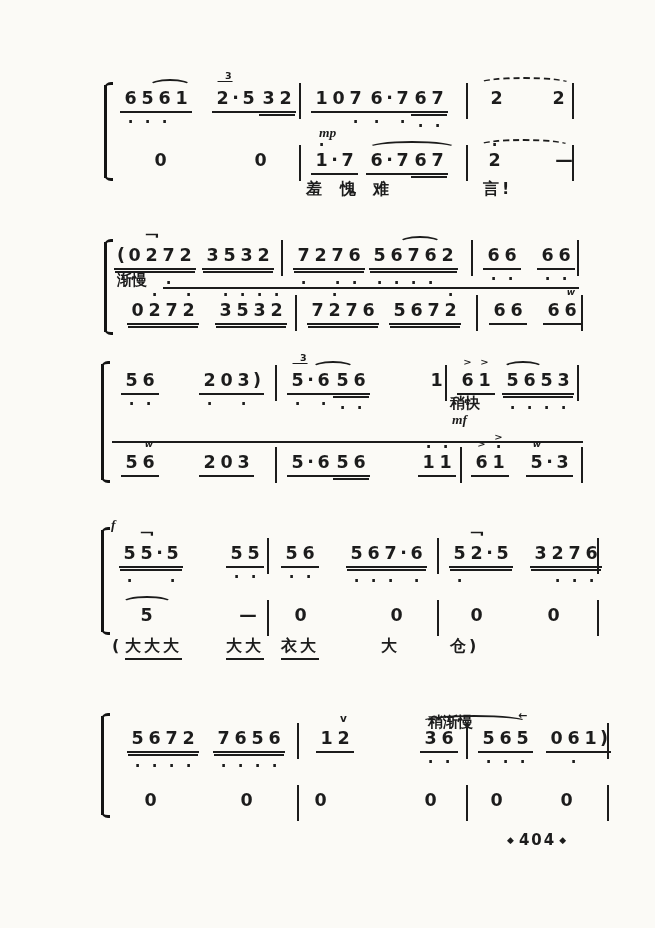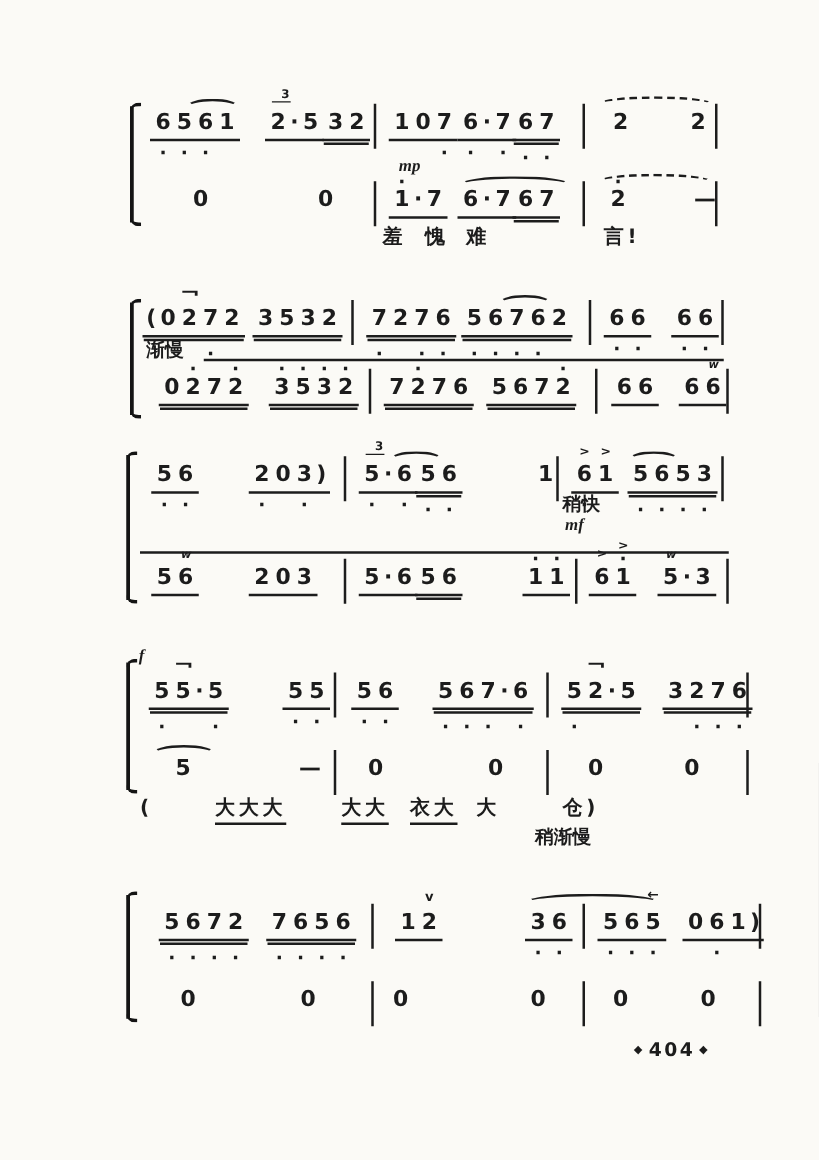--- a/index.html
+++ b/index.html
@@ -31,21 +31,21 @@
   .rule{position:absolute;height:0;border-top:2.2px solid #1c1c1c;}
   .brk{position:absolute;width:9px;border-left:3px solid #141414;}
   .brk::before{content:"";position:absolute;left:-3px;top:-3px;width:9px;height:9px;
      border-top:3px solid #141414;border-radius:7px 0 0 0;}
   .brk::after{content:"";position:absolute;left:-3px;bottom:-3px;width:9px;height:9px;
      border-bottom:3px solid #141414;border-radius:0 0 0 7px;}
   .txt{position:absolute;white-space:nowrap;}
   .tempo{font-size:15px;font-weight:bold;}
   .dyn{font-family:"Liberation Serif","DejaVu Serif",serif;font-style:italic;font-weight:bold;font-size:13.5px;}
   .lyr{font-size:16px;font-weight:bold;letter-spacing:3px;}
-  .u1l{border-bottom:2.2px solid #1c1c1c;padding-bottom:1px;margin-left:47px;}
+  .u1l{border-bottom:2.2px solid #1c1c1c;padding-bottom:1px;}
   .pageno{position:absolute;left:507px;top:831px;font-size:15px;font-weight:bold;letter-spacing:2px;
           display:flex;align-items:center;gap:3px;}
   .pgdot{font-size:9px;}
 </style>
 </head>
 <body>
 
 <div id="page">
   <div class="pageno">
     <span class="pgdot">◆</span>
@@ -76,21 +76,21 @@
     <div class="txt tempo" style="left: 117px; top: 271px;">渐慢</div>
     <div class="txt tempo" style="left: 450px; top: 394px;">稍快</div>
     <div class="txt dyn" style="left: 452px; top: 412px;">mf</div>
     <div class="txt dyn" style="left: 111px; top: 517px;">f</div>
     <div class="txt lyr" style="left: 112px; top: 636px;">(</div>
     <div class="txt lyr u1l" style="left: 125px; top: 636px;">大大大</div>
     <div class="txt lyr u1l" style="left: 226px; top: 636px;">大大</div>
     <div class="txt lyr u1l" style="left: 281px; top: 636px;">衣大</div>
     <div class="txt lyr" style="left: 381px; top: 636px;">大</div>
     <div class="txt lyr" style="left: 450px; top: 636px;">仓)</div>
-    <div class="txt tempo" style="left: 428px; top: 660px;">稍渐慢</div>
+    <div class="txt tempo" style="left: 428px; top: 713px;">稍渐慢</div>
     <div class="g u1" style="left: 120px; top: 88px;">
       <span class="nt"><span class="ch">6</span><span class="lo">·</span></span>
       <span class="nt"><span class="ch">5</span><span class="lo">·</span></span>
       <span class="nt"><span class="ch">6</span><span class="lo">·</span></span>
       <span class="nt"><span class="ch">1</span></span>
     </div>
     <div class="g u1" style="left: 212px; top: 88px;">
       <span class="nt"><span class="ch">2</span><span class="ab t3">3</span></span>
       <span class="nt dotc"><span class="ch">·</span></span>
       <span class="nt"><span class="ch">5</span></span>

